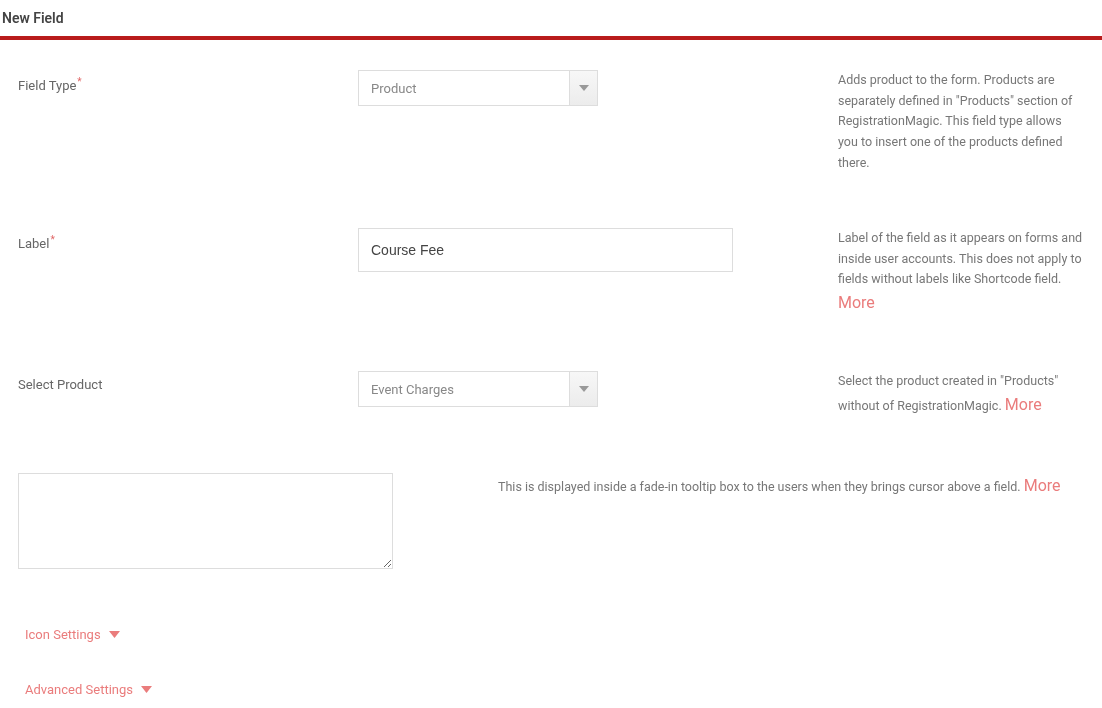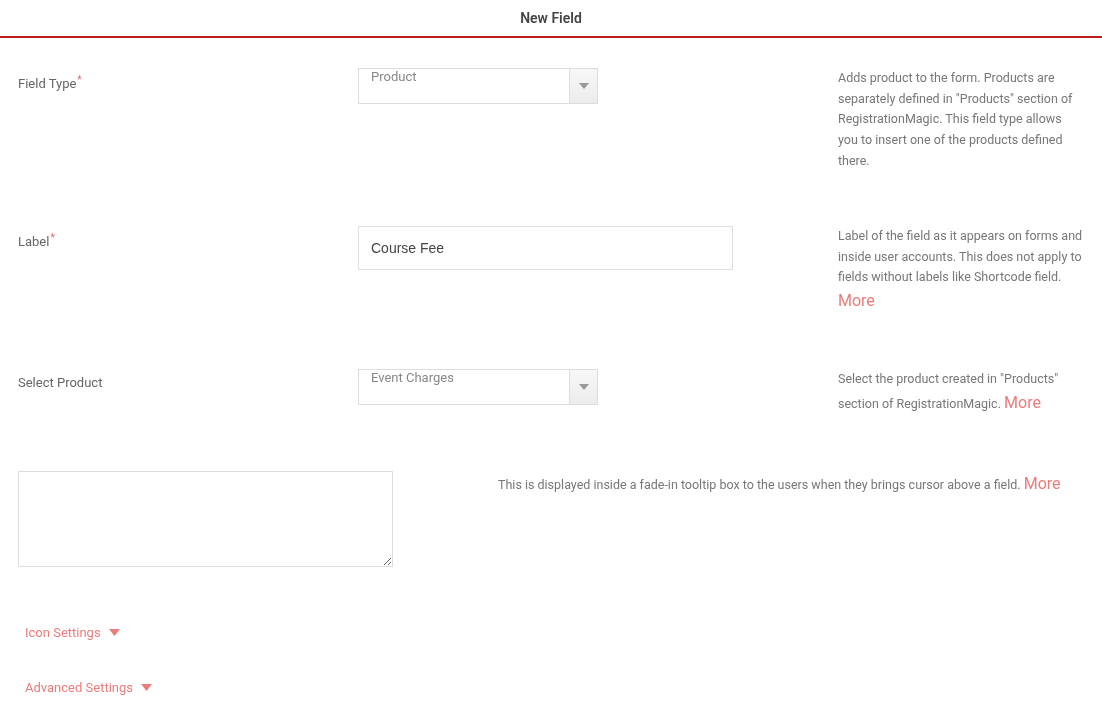--- a/index.html
+++ b/index.html
@@ -9,22 +9,21 @@
     }
     body {
       font-family: -apple-system, BlinkMacSystemFont, "Segoe UI", Roboto, "Helvetica Neue", Arial, sans-serif;
       font-size: 13px;
       color: #555;
       background: #fff;
       width: 1102px;
     }
     .page-header {
       padding: 10px 2px;
-      border-bottom: 2px solid #b91c1c;
-      text-align: center;
+      border-bottom: 4px solid #b91c1c;
     }
     .page-title {
       font-size: 14px;
       font-weight: 600;
       color: #444;
     }
     .form-body {
       padding: 30px 18px 10px 18px;
     }
     .field-row {
@@ -56,21 +55,21 @@
       color: #777;
       line-height: 1.65;
     }
     .select-wrap {
       position: relative;
       width: 240px;
       border: 1px solid #ddd;
       background: #fff;
       height: 36px;
       display: flex;
-      align-items: flex-start;
+      align-items: center;
     }
     .select-value {
       padding: 0 12px;
       color: #888;
       font-size: 13px;
       flex: 1;
     }
     .select-arrow-btn {
       width: 28px;
       height: 100%;
@@ -178,21 +177,21 @@
       <div class="select-wrap">
         <span class="select-value">Event Charges</span>
         <span class="select-arrow-btn">
           <svg viewBox="0 0 10 6">
               <path d="M0 0 L5 6 L10 0 Z"></path>
             </svg>
         </span>
       </div>
     </div>
     <div class="field-help-col">
-      <span>Select the product created in "Products" section of RegistrationMagic.</span>
+      <span>Select the product created in "Products" without of RegistrationMagic.</span>
       <a class="more-link">More</a>
     </div>
   </div>
 
   <div class="field-row">
     <div class="field-input-col">
       <textarea class="textarea-input" style=""></textarea>
     </div>
     <div class="field-help-col">
       <span>This is displayed inside a fade-in tooltip box to the users when they brings cursor above a field.</span>

